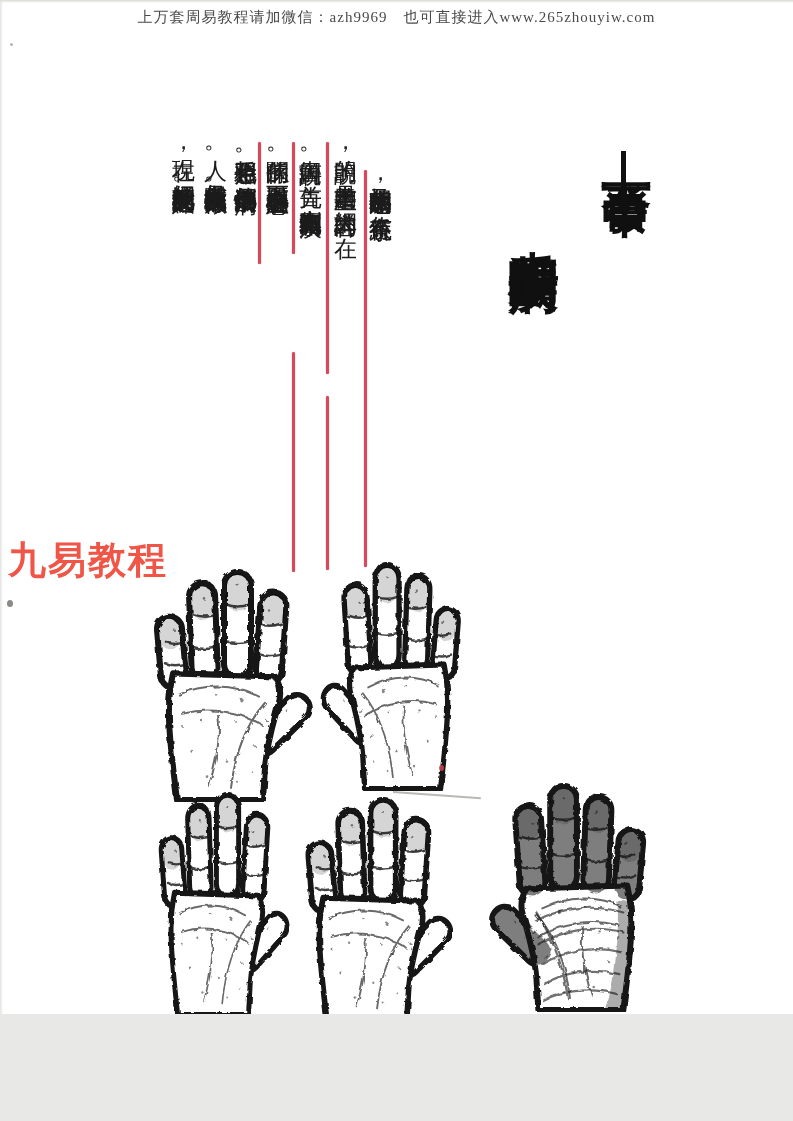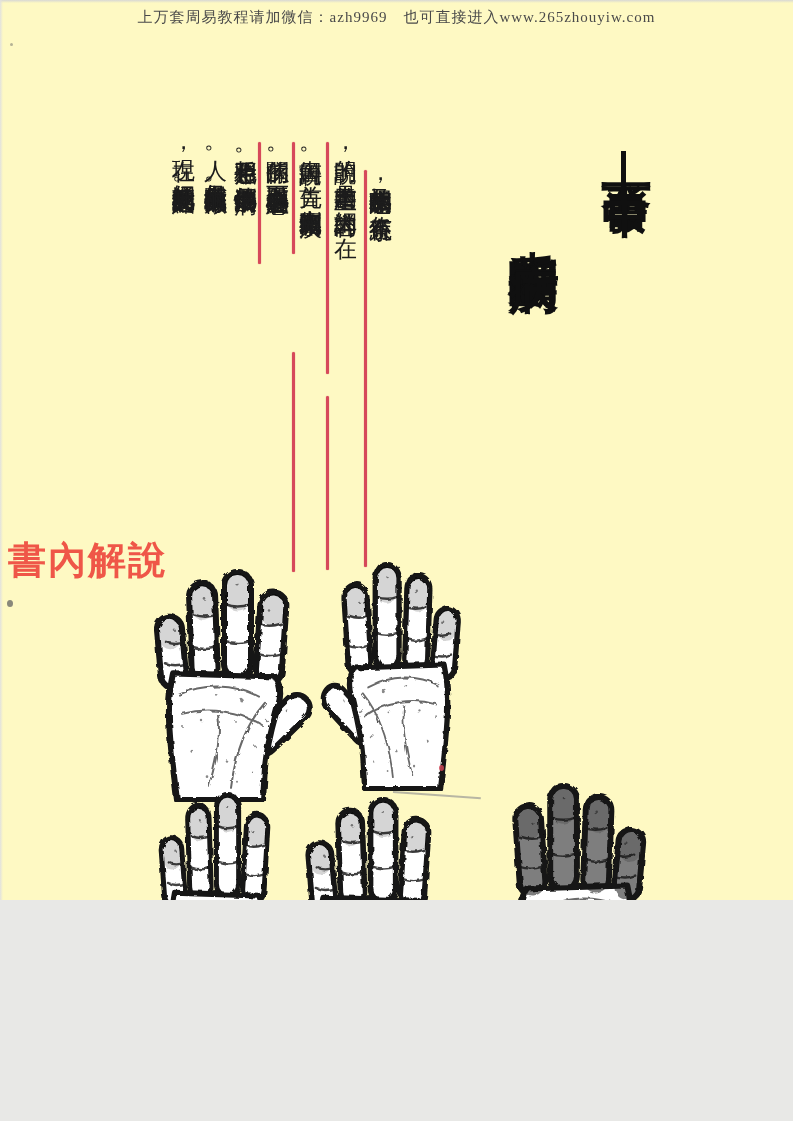--- a/index.html
+++ b/index.html
@@ -1,20 +1,20 @@
 <!DOCTYPE html>
 <html><head>
 <meta charset="utf-8">
 <style>
   html,body{margin:0;padding:0;background:#e8e8e6;}
   #page{
     position:relative;
-    width:793px;height:900px;
+    width:793px;height:1014px;
     margin:0 auto;
-    background:#fef9c3;
+    background:#ffffff;
     overflow:hidden;
     font-family:"Liberation Serif","DejaVu Serif",serif;
   }
   
   #page::before{content:"";position:absolute;left:0;top:0;width:793px;height:3px;background:linear-gradient(#d8d8d4,transparent);}
   #page::after{content:"";position:absolute;left:0;top:0;width:3px;height:1121px;background:linear-gradient(90deg,#e2e2de,transparent);}
 
   .header{
     position:absolute;left:0;top:8px;width:100%;
     text-align:center;
@@ -114,21 +114,21 @@
   <div class="vcol" id="col-5">人。但是在掌紋上所顯示的徵兆十分類似。</div>
   <div class="vcol" id="col-6">現在，請仔細注意他們彼此之間的共同點。</div>
 
   <div class="em-line" id="em-a"></div>
   <div class="em-line" id="em-b1"></div>
   <div class="em-line" id="em-b2"></div>
   <div class="em-line" id="em-c1"></div>
   <div class="em-line" id="em-c2"></div>
   <div class="em-line" id="em-d"></div>
 
-  <div class="watermark">書內解說</div>
+  <div class="watermark">九易教程</div>
 
   <svg width="0" height="0" style="position:absolute" aria-hidden="true">
     <defs>
       <filter id="rough" x="-15%" y="-15%" width="130%" height="130%">
         <feTurbulence type="fractalNoise" baseFrequency="0.13" numOctaves="2" seed="7" result="n"></feTurbulence>
         <feDisplacementMap in="SourceGraphic" in2="n" scale="4.5"></feDisplacementMap>
       </filter>
       <g id="handA">
 
         <g fill="#ffffff" stroke="#131313" stroke-width="6" stroke-linejoin="round">

